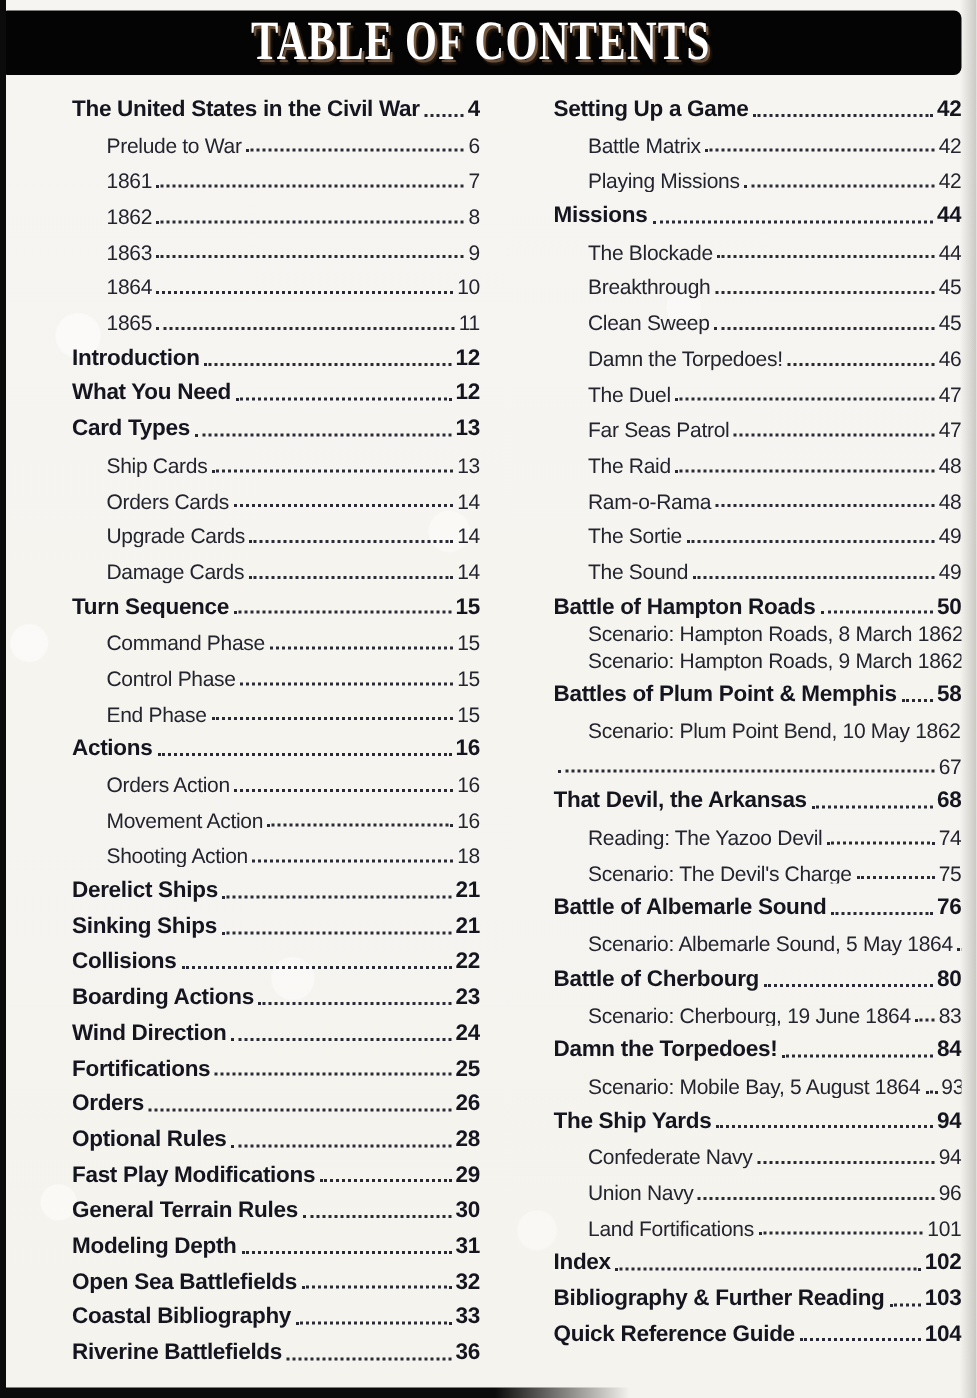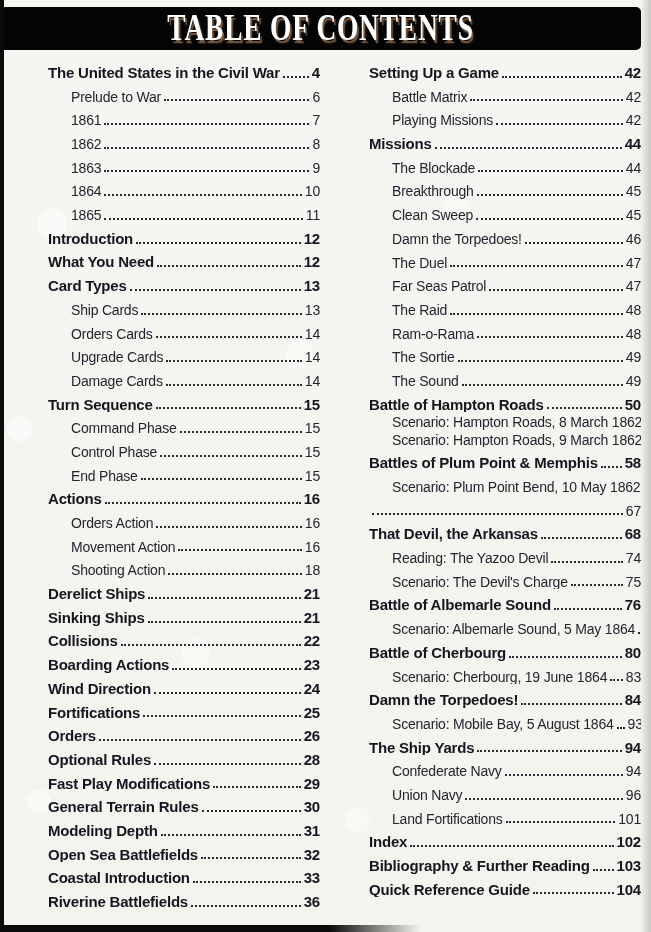--- a/index.html
+++ b/index.html
@@ -260,21 +260,21 @@
           <span class="label">Modeling Depth</span>
           <span class="leader"></span>
           <span class="pagenum">31</span>
         </div>
         <div class="toc-row top">
           <span class="label">Open Sea Battlefields</span>
           <span class="leader"></span>
           <span class="pagenum">32</span>
         </div>
         <div class="toc-row top">
-          <span class="label">Coastal Introduction</span>
+          <span class="label">Coastal Bibliography</span>
           <span class="leader"></span>
           <span class="pagenum">33</span>
         </div>
         <div class="toc-row top">
           <span class="label">Riverine Battlefields</span>
           <span class="leader"></span>
           <span class="pagenum">36</span>
         </div>
       </div>
     <div class="col">

